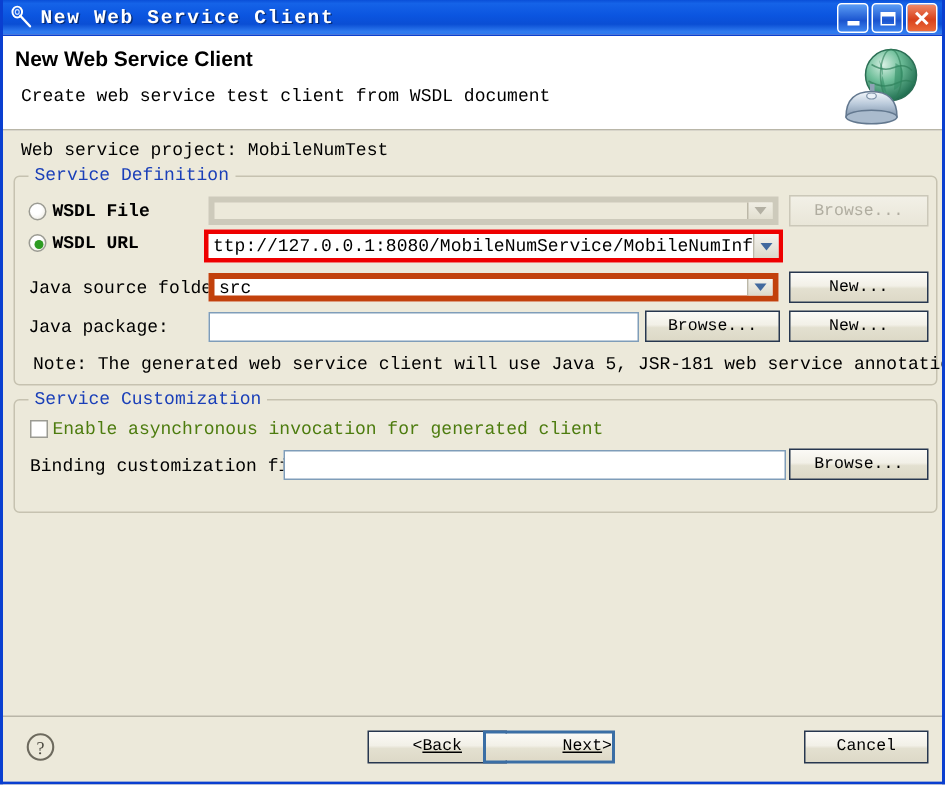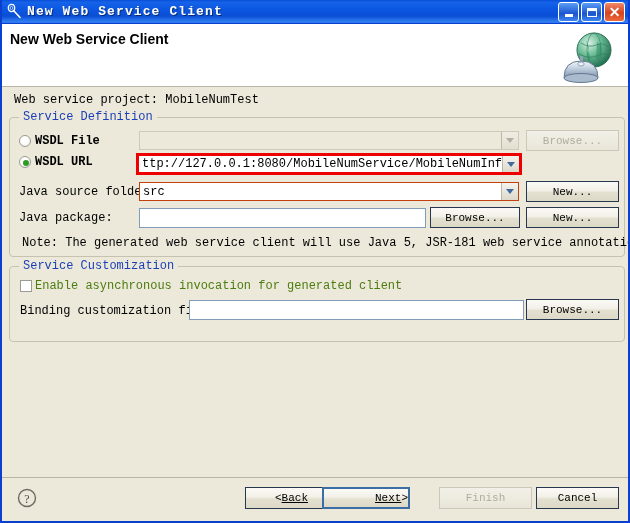--- a/index.html
+++ b/index.html
@@ -114,21 +114,21 @@
     content: ""; position: absolute; left: 3px; top: 3px;
     width: 6px; height: 6px; border-radius: 50%;
     background: #2d9b22;
   }
   .radio-label { font-size: 12px; margin-left: 4px; color: #000; white-space: nowrap; }
 
   
   .combo {
     position: absolute;
     background: #ffffff;
-    border: 1px solid #c2410c;
+    border: 4px solid #c2410c;
     display: flex; align-items: center;
   }
   .combo.disabled {
     background: #ece9da;
     border-color: #cdcabb;
   }
   .combo .value {
     flex: 1 1 auto;
     font-size: 12px;
     padding-left: 3px;
@@ -235,20 +235,21 @@
         <div class="max-glyph"></div>
       </div>
       <div class="winbtn close">
         <div class="close-glyph">✕</div>
       </div>
     </div>
   </div>
 
   <div id="header">
     <div id="header-title">New Web Service Client</div>
+    <div id="header-desc">Create web service test client from WSDL document</div>
     <div id="header-icon">
       <svg width="62" height="56" viewBox="0 0 62 56">
         <defs>
           <radialGradient id="gGlobe" cx="35%" cy="30%" r="75%">
             <stop offset="0%" stop-color="#d9f0e4"></stop>
             <stop offset="45%" stop-color="#6fbf9a"></stop>
             <stop offset="100%" stop-color="#1d6b4d"></stop>
           </radialGradient>
           <linearGradient id="gDish" x1="0" y1="0" x2="0" y2="1">
             <stop offset="0%" stop-color="#f4f8fc"></stop>
@@ -354,22 +355,19 @@
     <div class="btn strong" style="left:243px; top:9px; width:93px; height:22px;">
       <span>&lt; </span>
         <span class="u">Back</span>
     </div>
 
     <div class="btn focus" style="left:320px; top:9px; width:88px; height:22px;justify-content:flex-end;">
       <span class="u">Next</span>
         <span> &gt;</span>
     </div>
 
-    <div class="btn disabled" style="left:437px; top:9px; width:93px; height:22px;">
-      <span>Finish</span>
-    </div>
 
     <div class="btn strong" style="left:534px; top:9px; width:83px; height:22px;">
       <span>Cancel</span>
     </div>
   </div>
 
 </div>
 
 </body></html>

